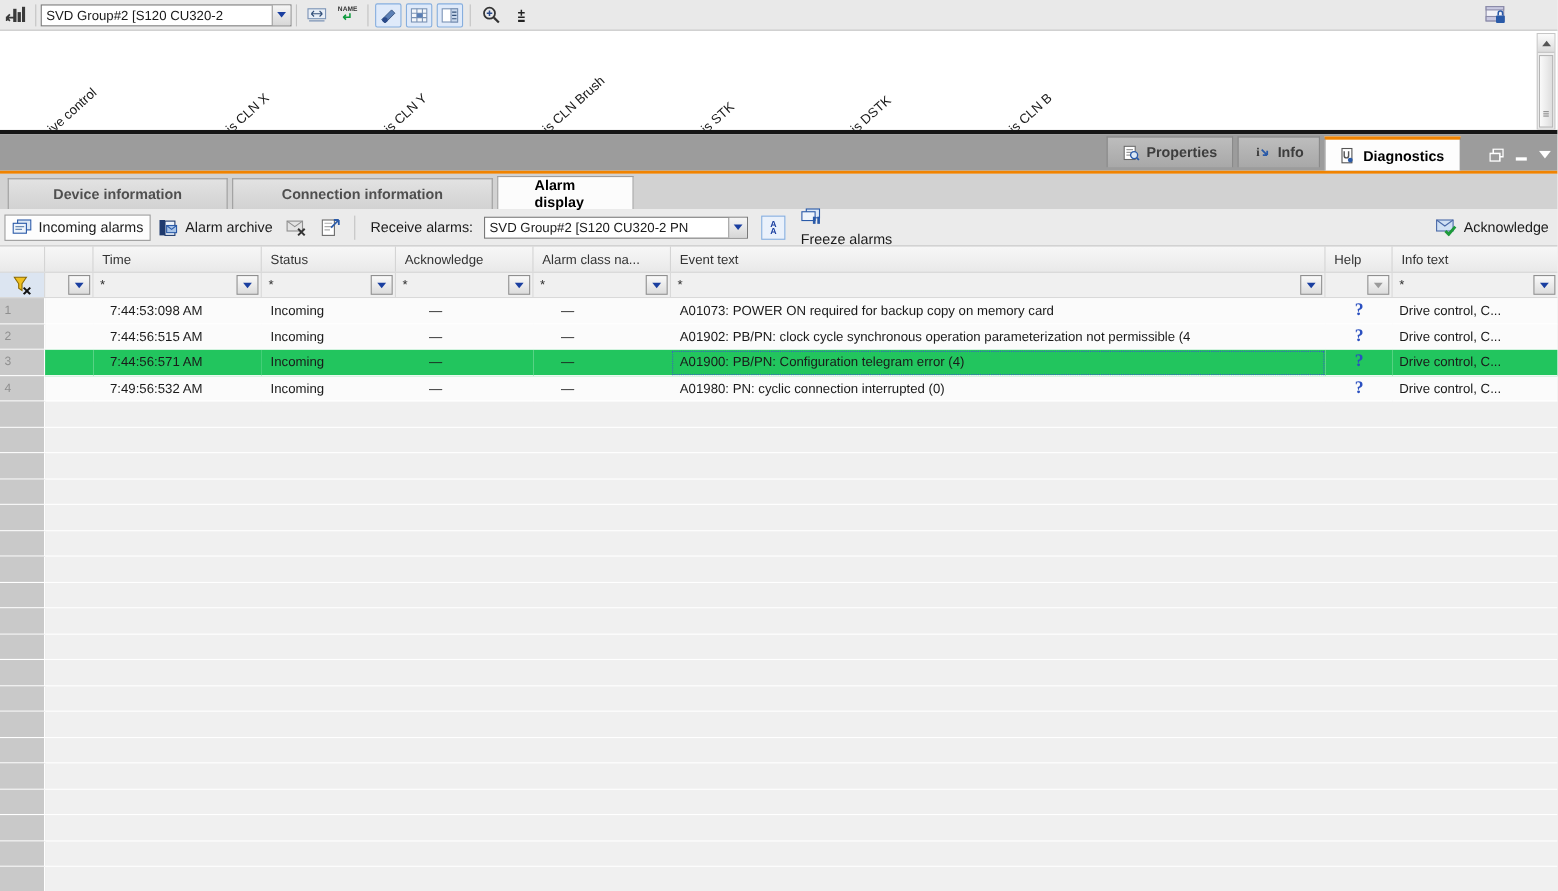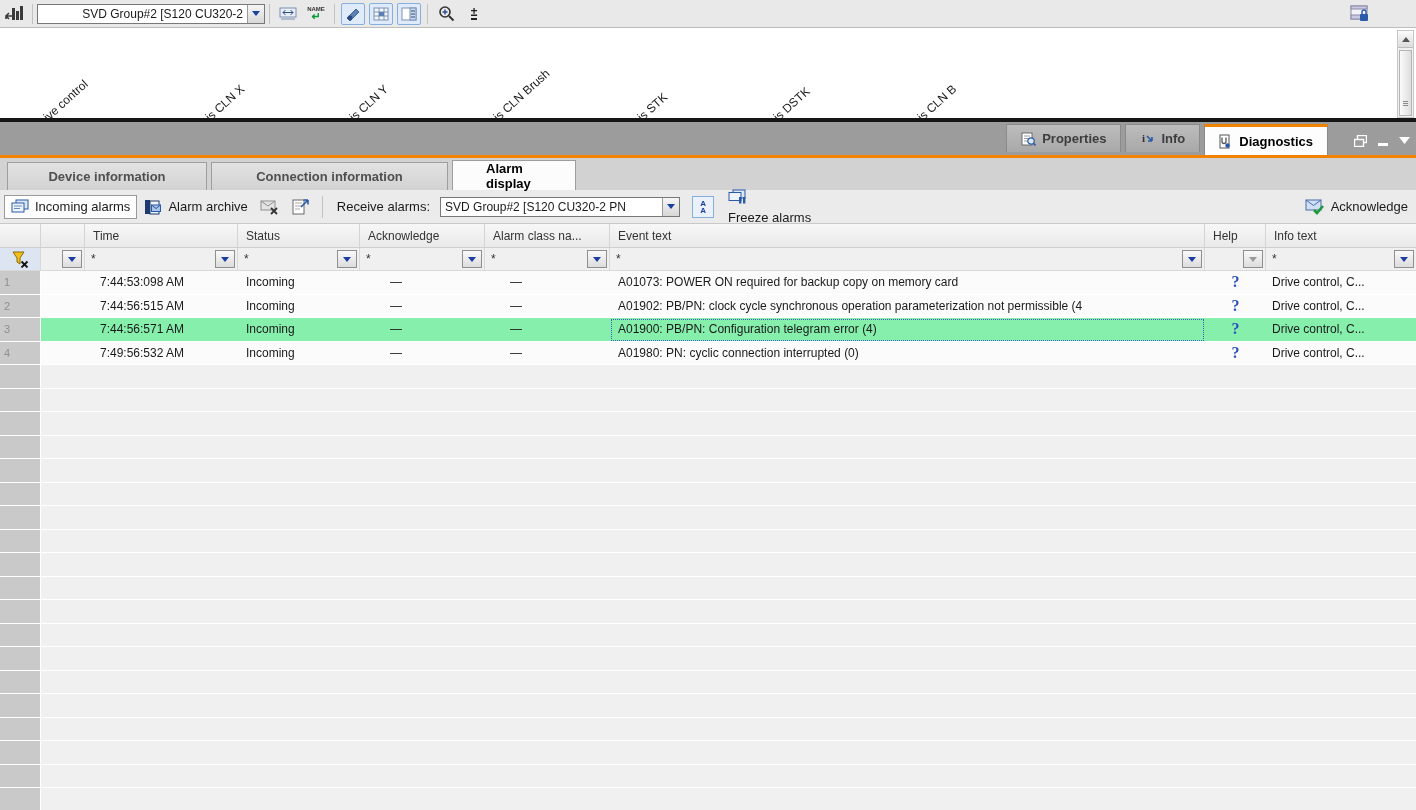--- a/index.html
+++ b/index.html
@@ -80,21 +80,21 @@
   .frow .cell { position:relative; display:flex; align-items:center; font-size:12px; color:#333;
     border-right:1px solid #d9d9d9; padding-left:6px; }
   .filter-dd { position:absolute; right:2px; top:2px; width:20px; height:18px;
     background:linear-gradient(#fafafa,#dcdcdc); border:1px solid #8f8f8f;
     display:flex; align-items:center; justify-content:center; }
   .funnel-cell { background:#dce5f1; justify-content:center; padding-left:0 !important; }
 
   .trow { height:23.5px; background:#fbfbfb; }
   .trow .cell { display:flex; align-items:center; font-size:12px; color:#1a1a1a;
     overflow:hidden; white-space:nowrap; border-bottom:1px solid #fff; }
-  .trow.selected .cell { background:#86efac; }
+  .trow.selected .cell { background:#22c55e; }
   .trow .numcell, .erow .numcell { background:#c9c9c9 !important; color:#8f8f8f; font-size:11px;
     padding-left:4px; border-bottom:1px solid #fff; border-right:1px solid #fff; display:flex; align-items:center; }
   .trow .event-cell.focus { outline:1px dotted #3a63c0; outline-offset:-2px; }
   .help-q { width:100%; text-align:center; font-family:"Liberation Serif", serif;
     font-weight:bold; font-size:16px; color:#2b50c0; }
   .erow { height:23.5px; background:#f0f0f0; }
   .erow .cell { border-bottom:1px solid #fff; }
 
   .pad8{padding-left:8px;} .pad15{padding-left:15px;} .pad30{padding-left:30px;}
   .pad25{padding-left:25px;} .pad6{padding-left:6px;}
@@ -107,21 +107,21 @@
 <div class="top-toolbar">
   <div class="tool-btn">
     <svg width="18" height="16" viewBox="0 0 18 16">
       <rect x="7" y="2" width="3" height="12" fill="#3a3a3a"></rect>
       <rect x="11" y="5" width="3" height="9" fill="#3a3a3a"></rect>
       <rect x="15" y="0" width="3" height="14" fill="#3a3a3a"></rect>
       <path d="M8 10 L1 10 L1 13 M1 10 l3 -3 M1 10 l3 3" stroke="#3a3a3a" stroke-width="1.6" fill="none"></path>
     </svg>
   </div>
   <div class="tt-sep"></div>
-  <div class="select-box" style="width:228px;text-align:right;">
+  <div class="select-box" style="width:228px;">
     <span class="sel-text">SVD Group#2 [S120 CU320-2</span>
     <span class="sel-arrow">
         <span class="tri-dn"></span>
       </span>
   </div>
   <div class="tt-sep"></div>
   <div class="tool-btn">
     <svg width="18" height="14" viewBox="0 0 18 14">
       <rect x="1" y="1" width="16" height="9" fill="#e8eef6" stroke="#7a92b5"></rect>
       <path d="M4 5.5 h10 M4 5.5 l2.5 -2.5 M4 5.5 l2.5 2.5 M14 5.5 l-2.5 -2.5 M14 5.5 l-2.5 2.5" stroke="#33507a" fill="none"></path>

